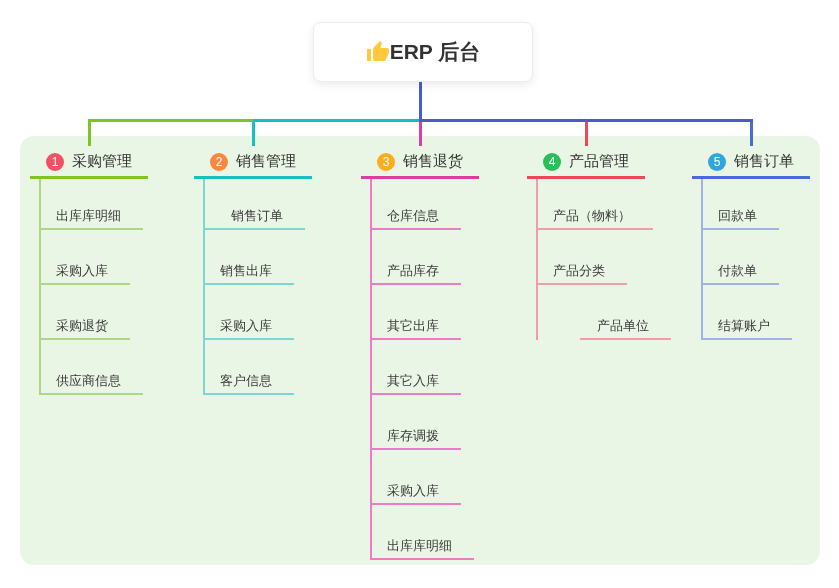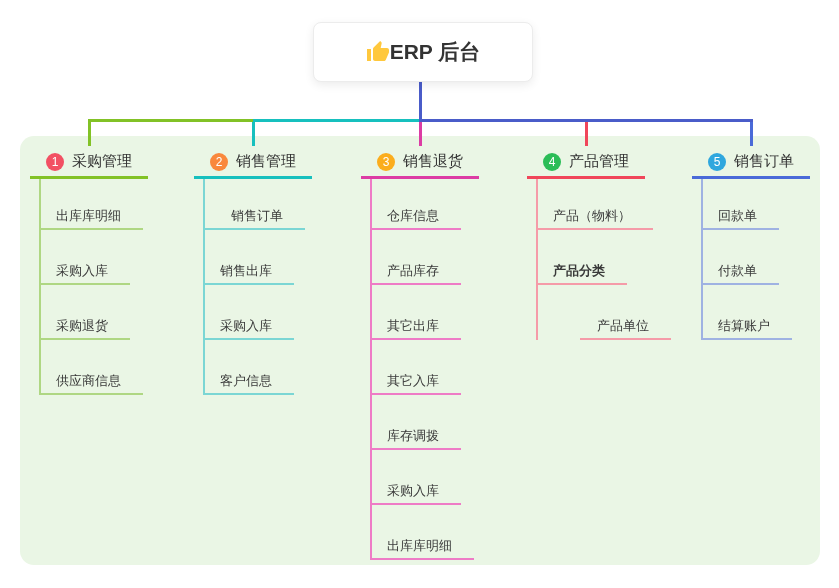--- a/index.html
+++ b/index.html
@@ -83,21 +83,21 @@
       <div class="child-node" style="left: 370px; top: 368px; border-bottom: 2px solid rgb(238, 123, 198);">其它入库</div>
       <div class="child-node" style="left: 370px; top: 423px; border-bottom: 2px solid rgb(238, 123, 198);">库存调拨</div>
       <div class="child-node" style="left: 370px; top: 478px; border-bottom: 2px solid rgb(238, 123, 198);">采购入库</div>
       <div class="child-node" style="left: 370px; top: 533px; border-bottom: 2px solid rgb(238, 123, 198);">出库库明细</div>
       <div class="branch-header" style="left: 527px; top: 147px; width: 118px; border-bottom: 3px solid rgb(240, 70, 90);">
         <span class="badge" style="background: rgb(43, 189, 87);">4</span>
         <span class="branch-label">产品管理</span>
       </div>
       <div class="line" style="left: 536px; top: 179px; width: 2px; height: 161px; background: rgb(245, 155, 168);"></div>
       <div class="child-node" style="left: 536px; top: 203px; border-bottom: 2px solid rgb(245, 155, 168);">产品（物料）</div>
-      <div class="child-node" style="left: 536px; top: 258px; border-bottom: 2px solid rgb(245, 155, 168); font-weight: bold;">产品分类</div>
+      <div class="child-node" style="left: 536px; top: 258px; border-bottom: 2px solid rgb(245, 155, 168);">产品分类</div>
       <div class="child-node" style="left: 536px; top: 313px; border-bottom: 2px solid rgb(245, 155, 168); margin-left: 44px;">产品单位</div>
       <div class="branch-header" style="left: 692px; top: 147px; width: 118px; border-bottom: 3px solid rgb(74, 106, 216);">
         <span class="badge" style="background: rgb(47, 167, 222);">5</span>
         <span class="branch-label">销售订单</span>
       </div>
       <div class="line" style="left: 701px; top: 179px; width: 2px; height: 161px; background: rgb(159, 178, 226);"></div>
       <div class="child-node" style="left: 701px; top: 203px; border-bottom: 2px solid rgb(159, 178, 226);">回款单</div>
       <div class="child-node" style="left: 701px; top: 258px; border-bottom: 2px solid rgb(159, 178, 226);">付款单</div>
       <div class="child-node" style="left: 701px; top: 313px; border-bottom: 2px solid rgb(159, 178, 226);">结算账户</div>
     </div>

